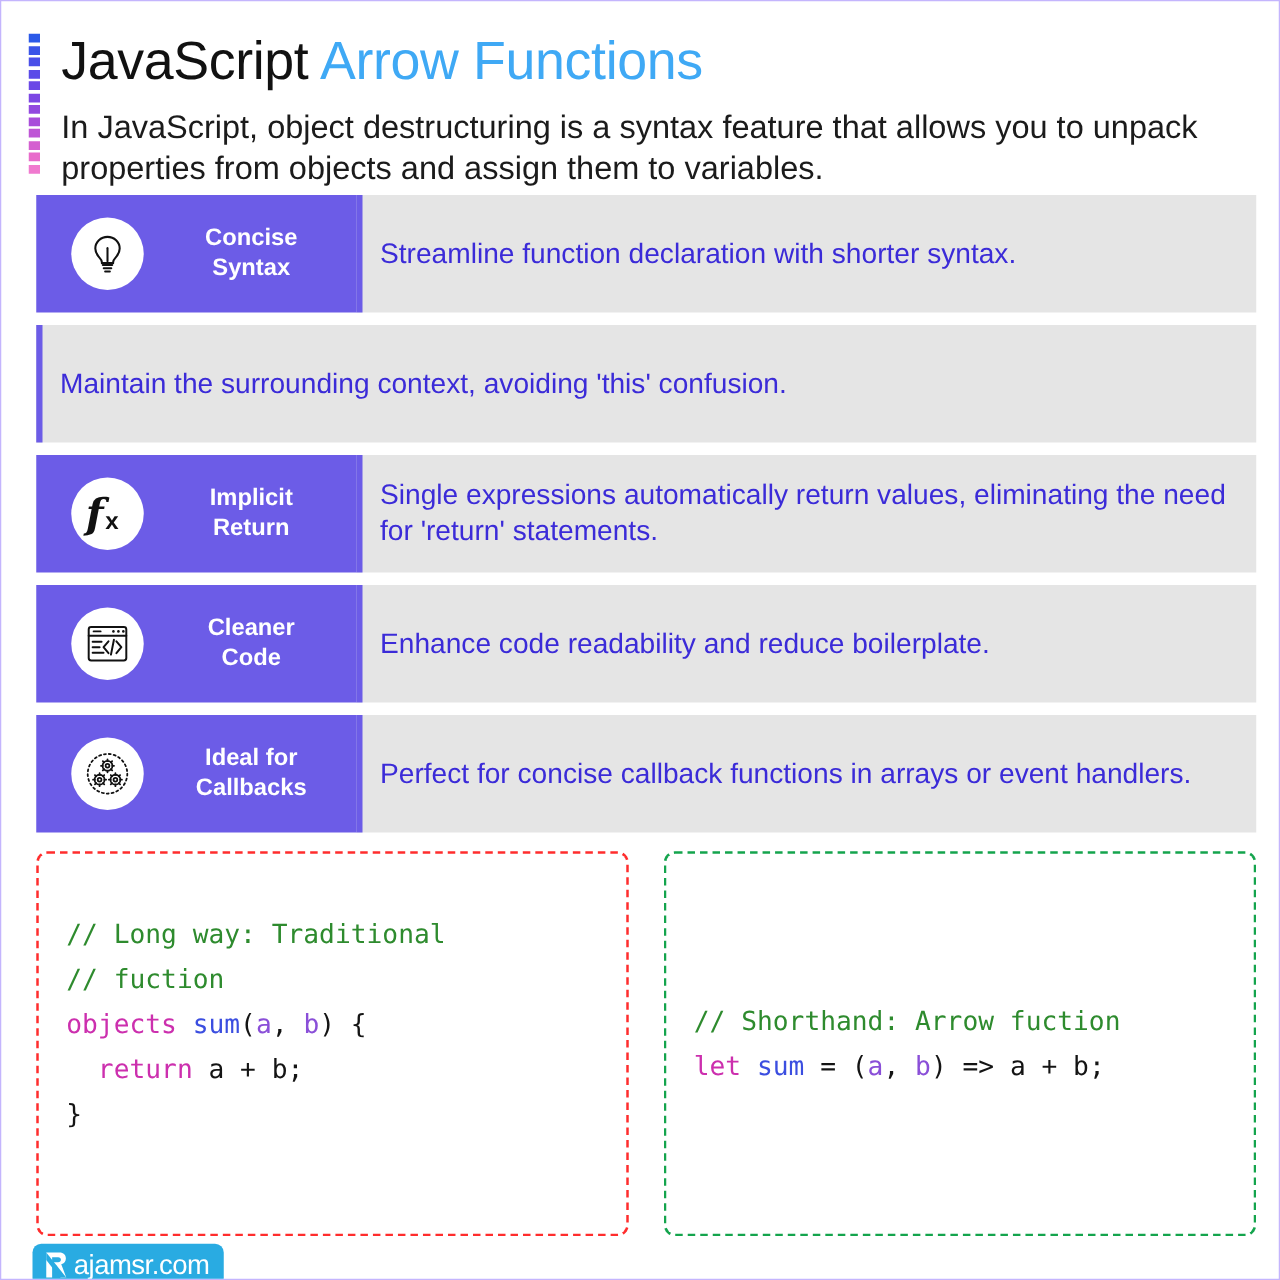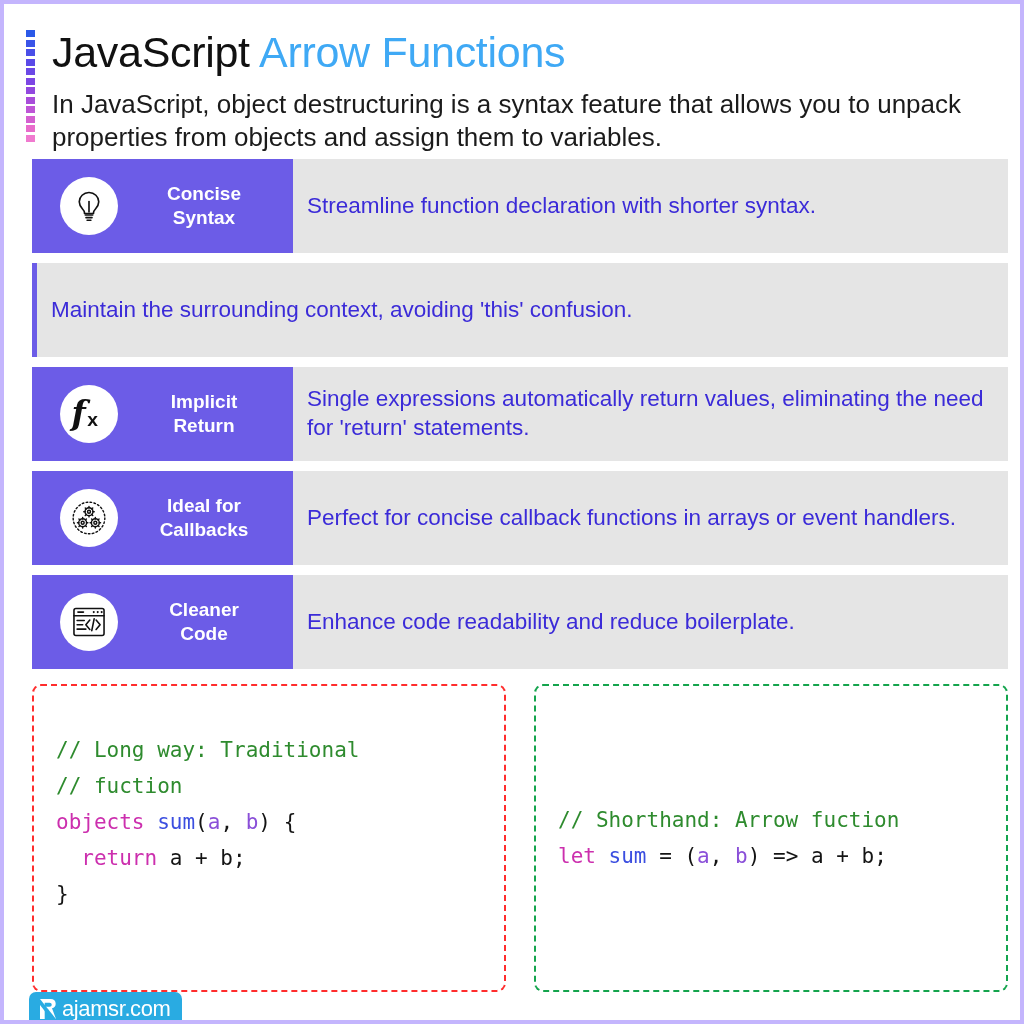--- a/index.html
+++ b/index.html
@@ -7,21 +7,21 @@
   html, body {
     width: 1024px; height: 1024px;
     background: #ffffff;
     font-family: "Liberation Sans", sans-serif;
     overflow: hidden;
   }
 
   .page {
     position: relative;
     width: 1024px; height: 1024px;
-    border: 4px solid #c4b5fd;
+    border: 1px solid #c4b5fd;
     background: #ffffff;
     overflow: hidden;
   }
 
   
   .rail {
     position: absolute;
     left: 22px; top: 26px;
     width: 9px; height: 112px;
     display: flex; flex-direction: column;
@@ -170,20 +170,44 @@
           <svg width="44" height="44" viewBox="0 0 48 48">
             <text x="5" y="36" font-family="'DejaVu Serif', serif" font-size="36" font-style="italic" font-weight="bold" fill="#111">f</text>
             <text x="22" y="37" font-family="'Liberation Sans', sans-serif" font-size="21" font-weight="bold" fill="#111">x</text>
           </svg>
         </span>
         <span class="label-text">Implicit
 Return</span>
       </div>
       <div class="desc-cell">
         <span class="desc-text">Single expressions automatically return values, eliminating the need for 'return' statements.</span>
+      </div>
+    </div>
+
+    <div class="row">
+      <div class="label-cell">
+        <span class="icon-badge">
+          <svg width="38" height="38" viewBox="0 0 48 48" fill="none" stroke="#111" stroke-width="2" stroke-linecap="round" stroke-linejoin="round">
+            <rect x="5" y="7" width="38" height="34" rx="2.5"></rect>
+            <path d="M5 16h38"></path>
+            <path d="M10 11.5h7"></path>
+            <circle cx="30" cy="11.5" r="1.3" fill="#111" stroke="none"></circle>
+            <circle cx="35" cy="11.5" r="1.3" fill="#111" stroke="none"></circle>
+            <circle cx="40" cy="11.5" r="1.3" fill="#111" stroke="none"></circle>
+            <path d="M9 22h9M9 27.5h7M9 33h11"></path>
+            <path d="M25 21.5l-5 6 5 6"></path>
+            <path d="M33 21.5l5 6-5 6"></path>
+            <path d="M30.5 20l-3 15"></path>
+          </svg>
+        </span>
+        <span class="label-text">Cleaner
+Code</span>
+      </div>
+      <div class="desc-cell">
+        <span class="desc-text">Enhance code readability and reduce boilerplate.</span>
       </div>
     </div>
 
     <div class="row">
       <div class="label-cell">
         <span class="icon-badge">
           <svg width="38" height="38" viewBox="0 0 48 48" fill="none" stroke="#111" stroke-width="1.8" stroke-linecap="round" stroke-linejoin="round">
             <circle cx="24" cy="24" r="20" stroke-dasharray="2 3"></circle>
             <g>
               <circle cx="24" cy="16" r="5"></circle>
@@ -203,44 +227,20 @@
           </svg>
         </span>
         <span class="label-text">Ideal for
 Callbacks</span>
       </div>
       <div class="desc-cell">
         <span class="desc-text">Perfect for concise callback functions in arrays or event handlers.</span>
       </div>
     </div>
 
-    <div class="row">
-      <div class="label-cell">
-        <span class="icon-badge">
-          <svg width="38" height="38" viewBox="0 0 48 48" fill="none" stroke="#111" stroke-width="2" stroke-linecap="round" stroke-linejoin="round">
-            <rect x="5" y="7" width="38" height="34" rx="2.5"></rect>
-            <path d="M5 16h38"></path>
-            <path d="M10 11.5h7"></path>
-            <circle cx="30" cy="11.5" r="1.3" fill="#111" stroke="none"></circle>
-            <circle cx="35" cy="11.5" r="1.3" fill="#111" stroke="none"></circle>
-            <circle cx="40" cy="11.5" r="1.3" fill="#111" stroke="none"></circle>
-            <path d="M9 22h9M9 27.5h7M9 33h11"></path>
-            <path d="M25 21.5l-5 6 5 6"></path>
-            <path d="M33 21.5l5 6-5 6"></path>
-            <path d="M30.5 20l-3 15"></path>
-          </svg>
-        </span>
-        <span class="label-text">Cleaner
-Code</span>
-      </div>
-      <div class="desc-cell">
-        <span class="desc-text">Enhance code readability and reduce boilerplate.</span>
-      </div>
-    </div>
-
   </div>
 
   <div class="code-area">
     <div class="code-box left">
       <pre class="code"><span class="tok-comment">// Long way: Traditional</span>
 <span class="tok-comment">// fuction</span>
 <span class="tok-keyword">objects </span><span class="tok-fn">sum</span><span class="tok-plain">(</span><span class="tok-param">a</span><span class="tok-plain">, </span><span class="tok-param">b</span><span class="tok-plain">) {</span>
 <span class="tok-keyword">  return </span><span class="tok-plain">a + b;</span>
 <span class="tok-plain">}</span></pre>
     </div>

